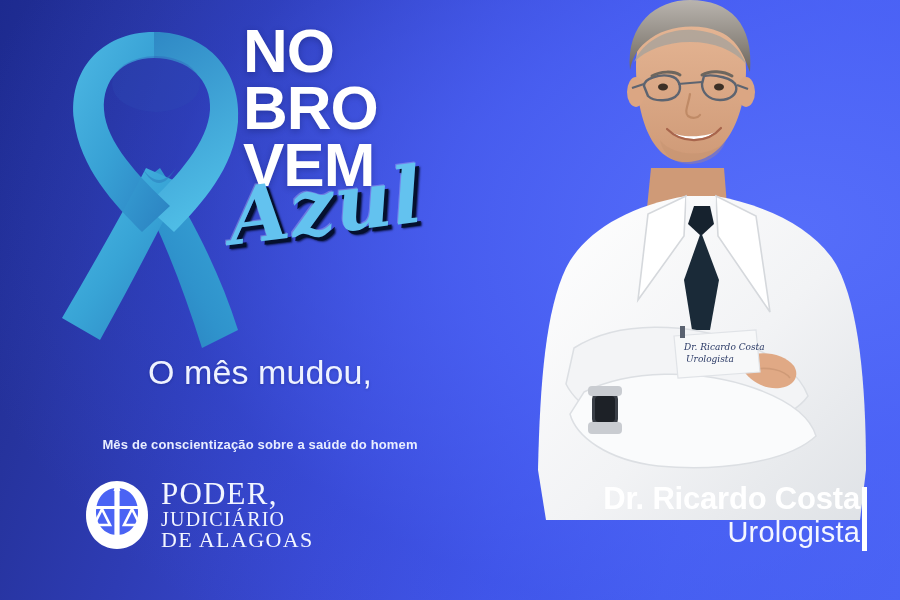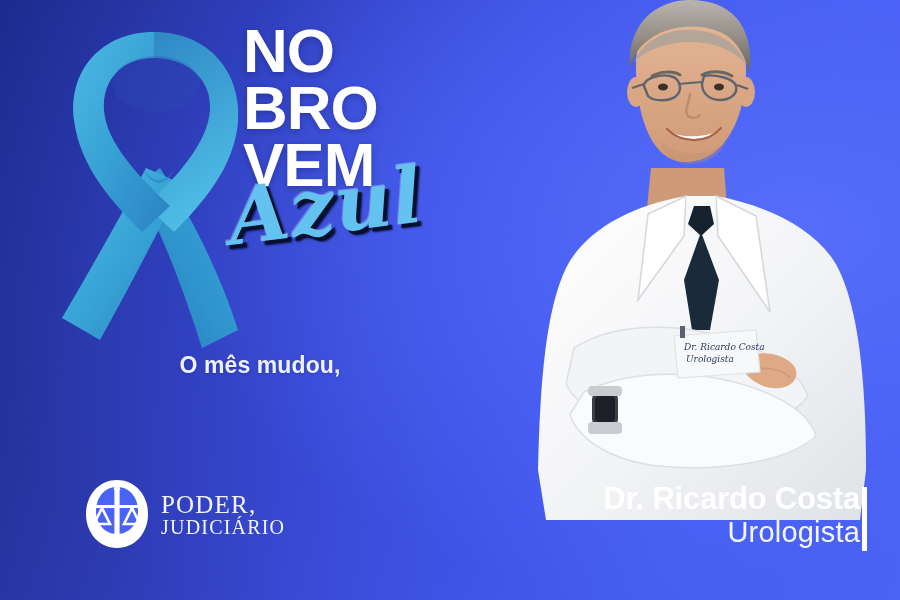--- a/index.html
+++ b/index.html
@@ -69,22 +69,22 @@
   .headline {
     position:absolute;
     left:0; top:352px;
     width:520px;
     text-align:center;
     z-index:5;
   }
   .headline .hl {
     display:block;
     color:#eef2ff;
-    font-size:23px;
-    font-weight:700;
+    font-size:34px;
+    font-weight:400;
     line-height:1.18;
     letter-spacing:0.1px;
     text-shadow:0 1px 3px rgba(12,20,80,0.25);
   }
   .subhead {
     position:absolute;
     left:0; top:437px;
     width:520px;
     text-align:center;
     color:#e9eeff;
@@ -103,21 +103,21 @@
     gap:11px;
     z-index:5;
   }
   .logo-mark { width:66px; height:72px; flex:0 0 auto; }
   .logo-mark svg { width:100%; height:100%; display:block; }
   .logo-text {
     font-family:"Liberation Serif", serif;
     color:#f2f5ff;
     line-height:1.0;
   }
-  .logo-text .l1 { display:block; font-size:25px; letter-spacing:1.2px; }
+  .logo-text .l1 { display:block; font-size:31px; letter-spacing:1.2px; }
   .logo-text .l2 { display:block; font-size:20px; letter-spacing:1.2px; }
   .logo-text .l3 { display:block; font-size:22px; letter-spacing:1.4px; }
 
   
   .doctor {
     position:absolute;
     left:488px; top:0;
     width:412px; height:520px;
     z-index:3;
   }
@@ -196,37 +196,39 @@
     <span class="line">BRO</span>
     <span class="line">VEM</span>
   </div>
 
   <div class="azul">Azul</div>
 
   <div class="headline">
     <span class="hl">O mês mudou,</span>
   </div>
 
+  <div class="subhead">Mês de conscientização sobre a saúde do homem</div>
 
   <div class="logo">
     <div class="logo-mark">
       <svg viewBox="0 0 66 72" xmlns="http://www.w3.org/2000/svg" aria-hidden="true">
         <path d="M33 2 C51 2 64 17 64 36 C64 55 51 70 33 70 C15 70 2 55 2 36 C2 17 15 2 33 2 Z" fill="#ffffff"></path>
         <path d="M33 9 C20 9 12 20 12 33 C12 45 20 56 33 56 C46 56 54 45 54 33 C54 20 46 9 33 9 Z" fill="#4a63f4"></path>
         <rect x="30.4" y="6" width="5.2" height="60" fill="#ffffff"></rect>
         <path d="M33 3 L36.5 12 L29.5 12 Z" fill="#ffffff"></path>
         <rect x="12" y="27" width="42" height="3" fill="#ffffff"></rect>
         <path d="M18 30 L10 46 L26 46 Z" fill="none" stroke="#ffffff" stroke-width="2.6"></path>
         <path d="M48 30 L40 46 L56 46 Z" fill="none" stroke="#ffffff" stroke-width="2.6"></path>
         <path d="M10 52 C18 64 48 64 56 52 L56 58 C46 70 20 70 10 58 Z" fill="#ffffff"></path>
       </svg>
     </div>
     <div class="logo-text">
       <span class="l1">PODER,</span>
       <span class="l2">JUDICIÁRIO</span>
+      <span class="l3">DE ALAGOAS</span>
     </div>
   </div>
 
   <div class="doctor">
     <svg viewBox="0 0 412 520" xmlns="http://www.w3.org/2000/svg" aria-hidden="true">
       <defs>
         <linearGradient id="skin" x1="0" y1="0" x2="0" y2="1">
           <stop offset="0%" stop-color="#e7b897"></stop>
           <stop offset="100%" stop-color="#cf9a77"></stop>
         </linearGradient>

